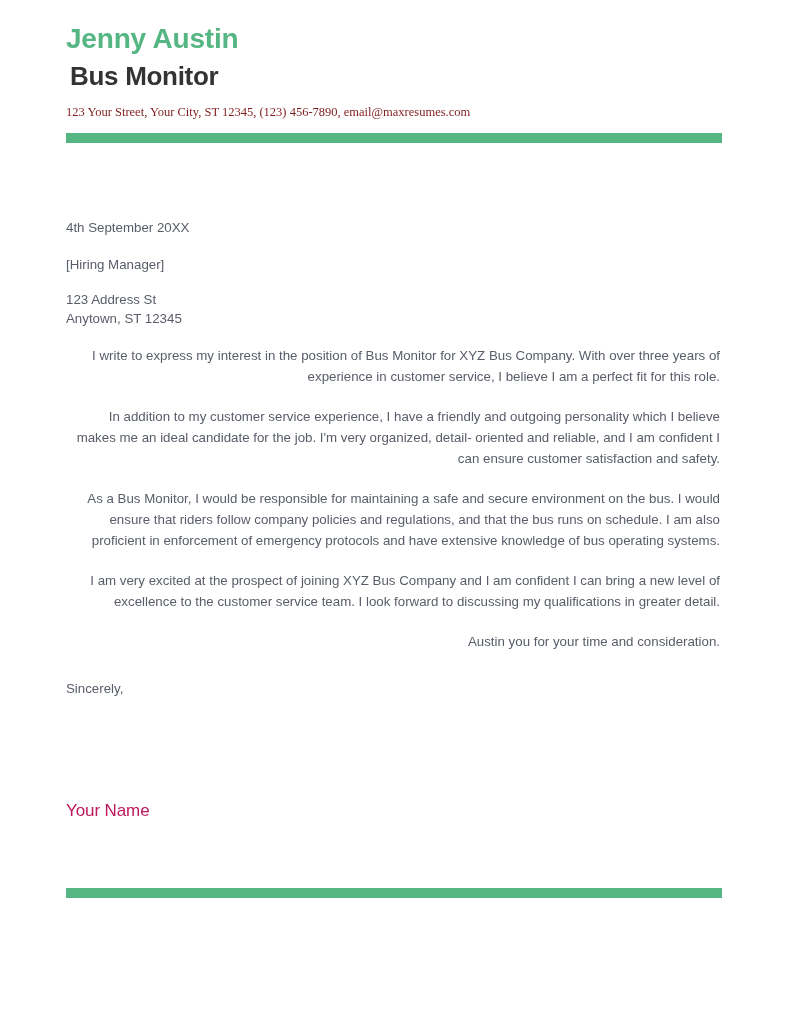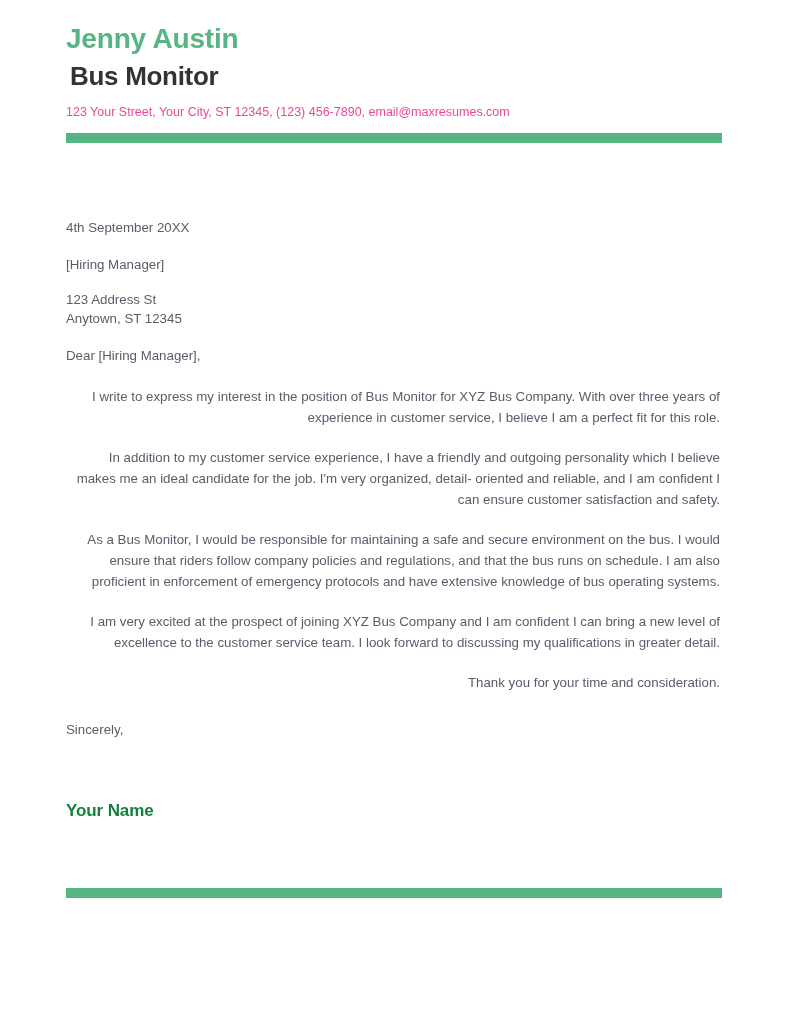--- a/index.html
+++ b/index.html
@@ -38,23 +38,24 @@
   .job-title {
     font-size: 26px;
     font-weight: bold;
     color: #333333;
     letter-spacing: -0.3px;
     line-height: 1.2;
     margin: 0 0 12px 4px;
   }
   .contact-line {
     font-size: 12.5px;
-    color: #ec4899;
+    color: #7f1d1d;
     line-height: 1.4;
     margin: 0;
+    font-family: Liberation Serif, serif;
   }
 
   
   .accent-bar {
     position: absolute;
     left: 66px;
     width: 656px;
     height: 10px;
     background: #55b683;
   }
@@ -87,22 +88,22 @@
     text-align: right;
   }
   .closing {
     margin: 26px 0 0 0;
   }
   .signature-name {
     position: absolute;
     top: 801px;
     left: 66px;
     font-size: 17px;
-    font-weight: bold;
-    color: #15803d;
+    font-weight: normal;
+    color: #be185d;
     letter-spacing: -0.1px;
   }
 </style>
 </head>
 <body>
 
 <div class="page">
 
   <div class="header">
     <h1 class="applicant-name">Jenny Austin</h1>
@@ -116,27 +117,26 @@
 
     <p class="meta-line">4th September 20XX</p>
 
     <p class="meta-line">[Hiring Manager]</p>
 
     <div class="address-block">
       <div>123 Address St</div>
       <div>Anytown, ST 12345</div>
     </div>
 
-    <p class="salutation">Dear [Hiring Manager],</p>
 
     <p class="body-paragraph">I write to express my interest in the position of Bus Monitor for XYZ Bus Company. With over three years of experience in customer service, I believe I am a perfect fit for this role.</p>
     <p class="body-paragraph">In addition to my customer service experience, I have a friendly and outgoing personality which I believe makes me an ideal candidate for the job. I'm very organized, detail- oriented and reliable, and I am confident I can ensure customer satisfaction and safety.</p>
     <p class="body-paragraph">As a Bus Monitor, I would be responsible for maintaining a safe and secure environment on the bus. I would ensure that riders follow company policies and regulations, and that the bus runs on schedule. I am also proficient in enforcement of emergency protocols and have extensive knowledge of bus operating systems.</p>
     <p class="body-paragraph">I am very excited at the prospect of joining XYZ Bus Company and I am confident I can bring a new level of excellence to the customer service team. I look forward to discussing my qualifications in greater detail.</p>
-    <p class="body-paragraph">Thank you for your time and consideration.</p>
+    <p class="body-paragraph">Austin you for your time and consideration.</p>
 
     <p class="closing">Sincerely,</p>
   </div>
 
   <div class="signature-name">Your Name</div>
 
   <div class="accent-bar bottom"></div>
 
 </div>
 

